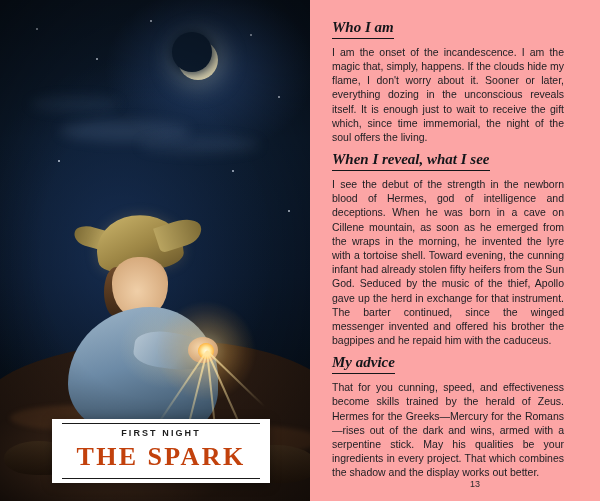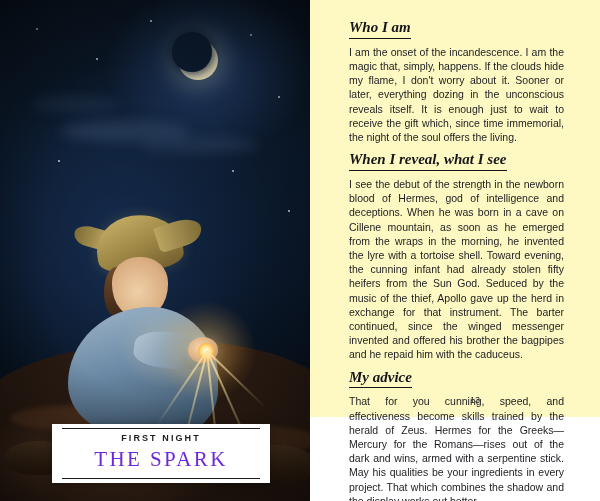--- a/index.html
+++ b/index.html
@@ -206,33 +206,33 @@
   .title-kicker {
     font-family: "Liberation Sans", sans-serif;
     font-size: 9px;
     letter-spacing: 2.1px;
     color: #1d1d1d;
     font-weight: 700;
     margin-bottom: 4px;
   }
   .title-main {
     font-family: "Liberation Serif", serif;
-    font-size: 21px;
+    font-size: 26px;
     letter-spacing: 2.4px;
-    color: #6d28d9;
-    font-weight: 400;
+    color: #c2410c;
+    font-weight: 700;
   }
 
   
   .page-right {
     position: relative;
     flex: 1 1 auto;
-    height: 417px;
-    background: #fef9c3;
-    padding: 18px 22px 0 39px;
+    height: 501px;
+    background: #fca5a5;
+    padding: 18px 22px 0 22px;
     box-sizing: border-box;
   }
   .section { margin-bottom: 6px; }
   .section-heading {
     font-family: "Liberation Serif", serif;
     font-style: italic;
     font-size: 15px;
     color: #14161a;
     margin: 0 0 2px 0;
     display: inline-block;

